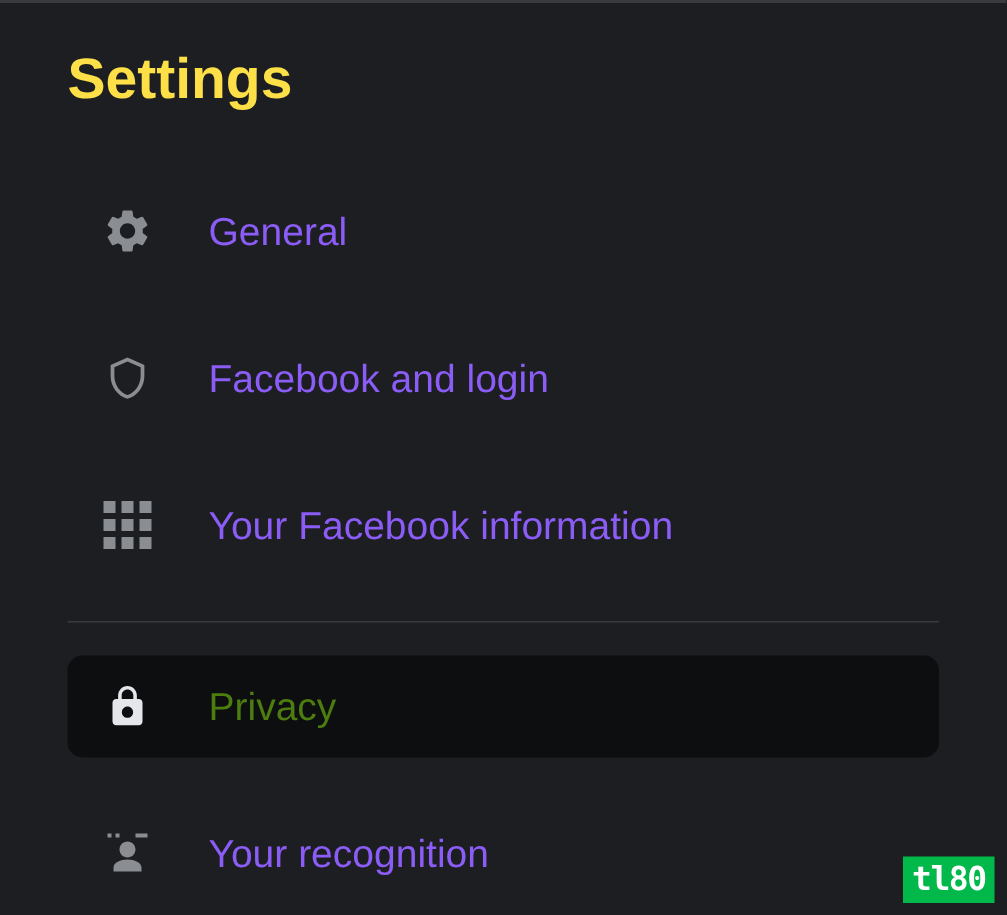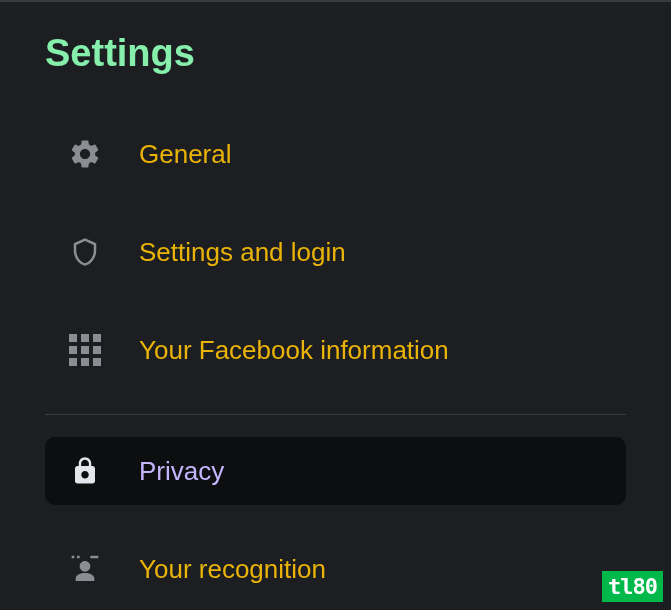--- a/index.html
+++ b/index.html
@@ -20,50 +20,50 @@
       height: 2px;
       background: #3a3b3c;
       margin-bottom: 30px;
     }
     .container {
       padding: 0 45px;
     }
     .page-title {
       font-size: 38px;
       font-weight: 700;
-      color: #86efac;
+      color: #fde047;
       margin-bottom: 45px;
     }
     .menu-item {
       display: flex;
       align-items: center;
       padding: 14px 20px;
       border-radius: 10px;
       cursor: pointer;
       margin-bottom: 30px;
     }
     .menu-item.selected {
       background: #0d0e10;
     }
     .menu-item.selected .item-label {
-      color: #c4b5fd;
+      color: #4d7c0f;
     }
     .icon-wrap {
       width: 40px;
       height: 40px;
       display: flex;
       align-items: center;
       justify-content: center;
       margin-right: 34px;
       flex-shrink: 0;
     }
     .item-label {
       font-size: 26px;
       font-weight: 500;
-      color: #eab308;
+      color: #8b5cf6;
     }
     .divider {
       height: 1px;
       background: #3a3b3c;
       margin: 8px 0 22px 0;
     }
     svg {
       fill: #8a8d91;
     }
     .menu-item.selected svg {
@@ -110,21 +110,21 @@
     </span>
     <span class="item-label">General</span>
   </div>
 
   <div class="menu-item">
     <span class="icon-wrap">
       <svg width="30" height="34" viewBox="0 0 24 24">
         <path d="M12,1L3,5v6c0,5.55,3.84,10.74,9,12c5.16-1.26,9-6.45,9-12V5L12,1z M12,21c-4-1.17-7-5.58-7-10V6.3l7-3.11l7,3.11V11 C19,15.42,16,19.83,12,21z"></path>
       </svg>
     </span>
-    <span class="item-label">Settings and login</span>
+    <span class="item-label">Facebook and login</span>
   </div>
 
   <div class="menu-item">
     <span class="icon-wrap">
       <div class="grid-icon">
         <span></span>
           <span></span>
           <span></span>
         <span></span>
           <span></span>

